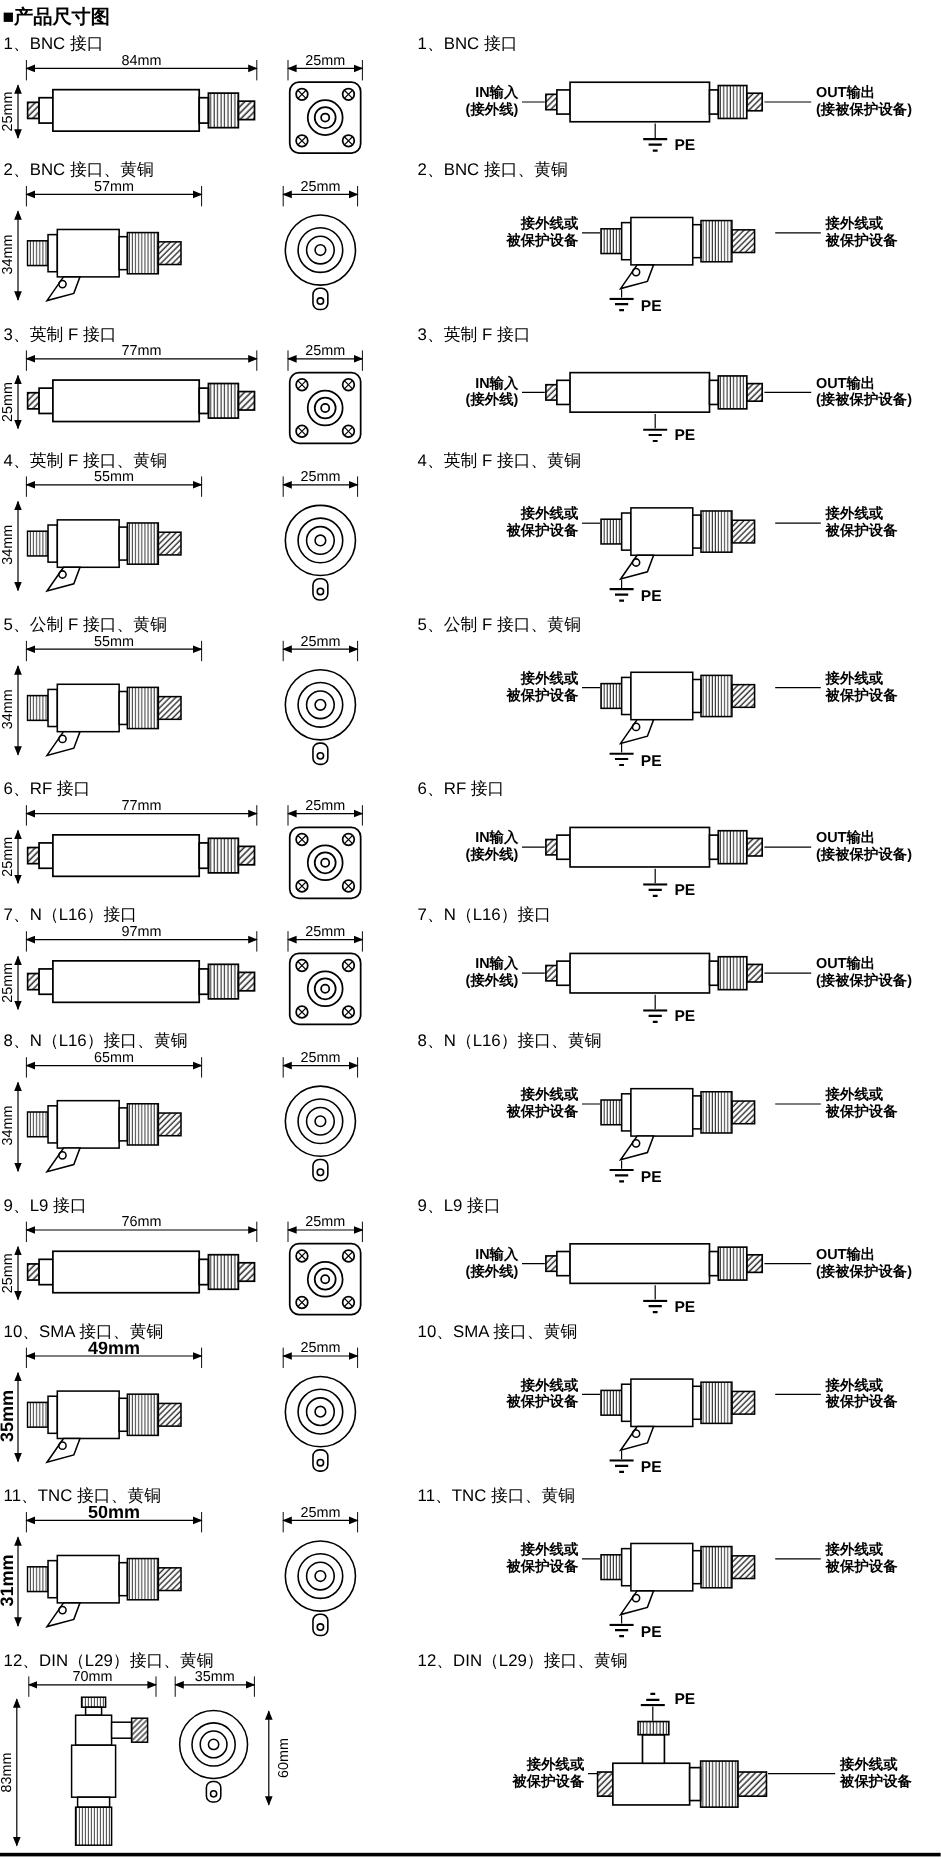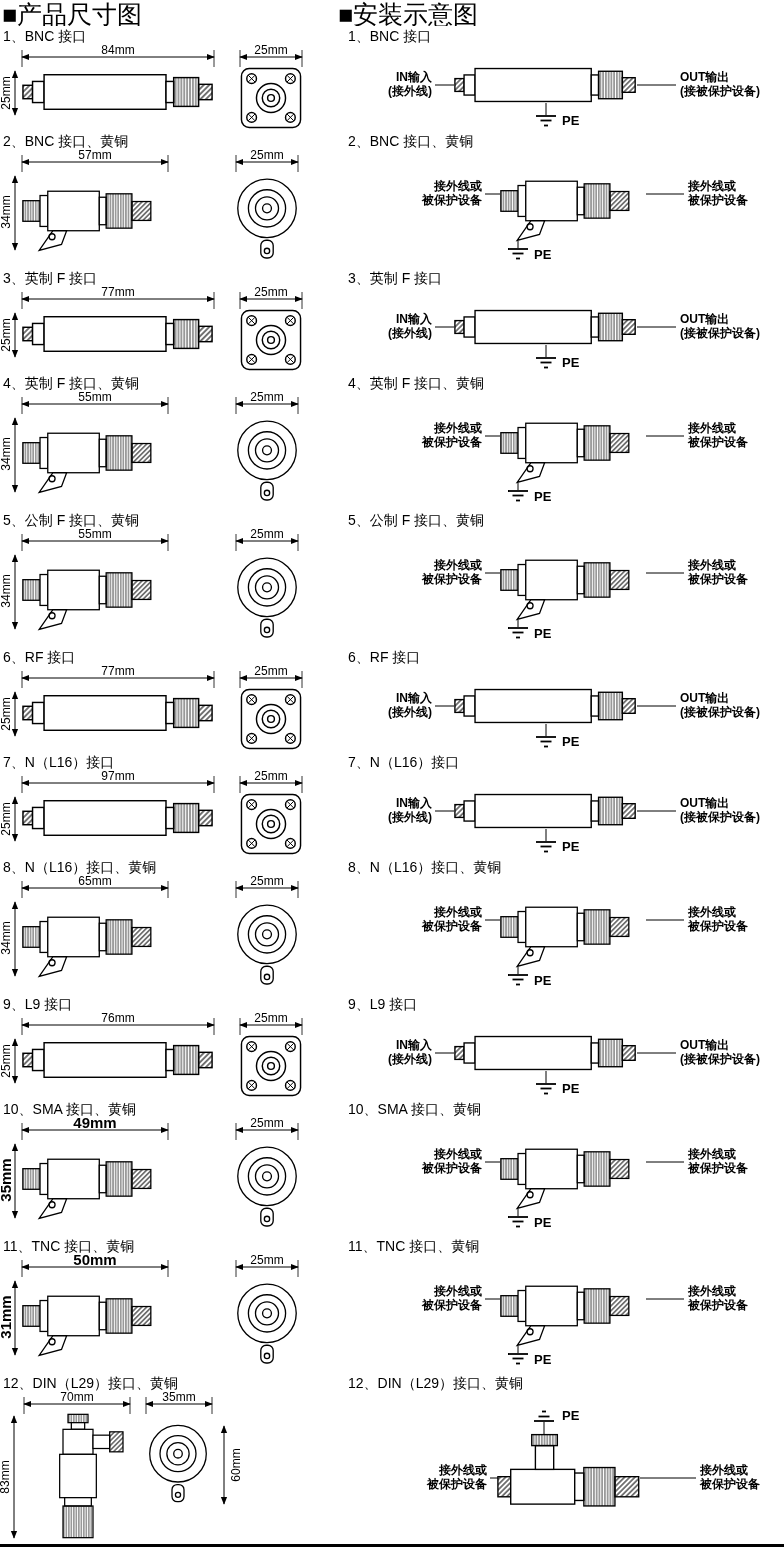--- a/index.html
+++ b/index.html
@@ -3,21 +3,21 @@
 <meta charset="utf-8">
 <style>
   *{box-sizing:border-box}
   html,body{margin:0;padding:0}
   body{width:784px;background:#fff;color:#000;font-family:"Liberation Sans","DejaVu Sans",sans-serif}
   .page{width:784px;position:relative;padding-bottom:6px}
   .row{display:grid;grid-template-columns:332px 452px}
   .cell{overflow:hidden}
   .sec-title{font-size:14px;line-height:18px;padding:1px 0 0 3px;white-space:nowrap}
   .rcell .sec-title{padding-left:16px}
-  .main-title{font-size:25px;font-weight:400;margin:3px 0 0 2px;line-height:23px}
+  .main-title{font-size:16px;font-weight:700;margin:3px 0 0 2px;line-height:23px}
   .rcell .main-title{margin-left:6px}
   svg.draw{display:block}
   .dim{stroke:#000;stroke-width:1;fill:none}
   .ext{stroke:#000;stroke-width:0.8;fill:none}
   .ldr{stroke:#000;stroke-width:1;fill:none}
   .dimtxt{font-size:12px;fill:#000;font-family:"Liberation Sans","DejaVu Sans",sans-serif}
   .dimtxt.big{font-size:15px;font-weight:700}
   .lbl{font-size:12px;font-weight:700;fill:#000;font-family:"Liberation Sans","DejaVu Sans",sans-serif}
   .pe{font-size:13px;font-weight:700;fill:#000}
   .bottom-line{height:3px;background:#000;width:100%;margin-top:2px}
@@ -116,23 +116,20 @@
   </symbol>
 </defs>
 </svg>
 
 <div class="page">
 
   <div class="row">
     <div class="cell">
       <div class="main-title">■产品尺寸图</div>
     </div>
-    <div class="cell rcell">
-      <div class="main-title">■安装示意图</div>
-    </div>
   </div>
 
   <div class="row">
     <div class="cell">
       <div class="sec-title">1、BNC 接口</div>
       <svg class="draw" width="320" height="86">
         <line class="dim" x1="22" y1="12" x2="214" y2="12" marker-start="url(#mA)" marker-end="url(#mA)"></line>
         <line class="ext" x1="22" y1="5" x2="22" y2="22"></line>
         <line class="ext" x1="214" y1="5" x2="214" y2="22"></line>
         <text class="dimtxt" x="118" y="9" text-anchor="middle">84mm</text>

